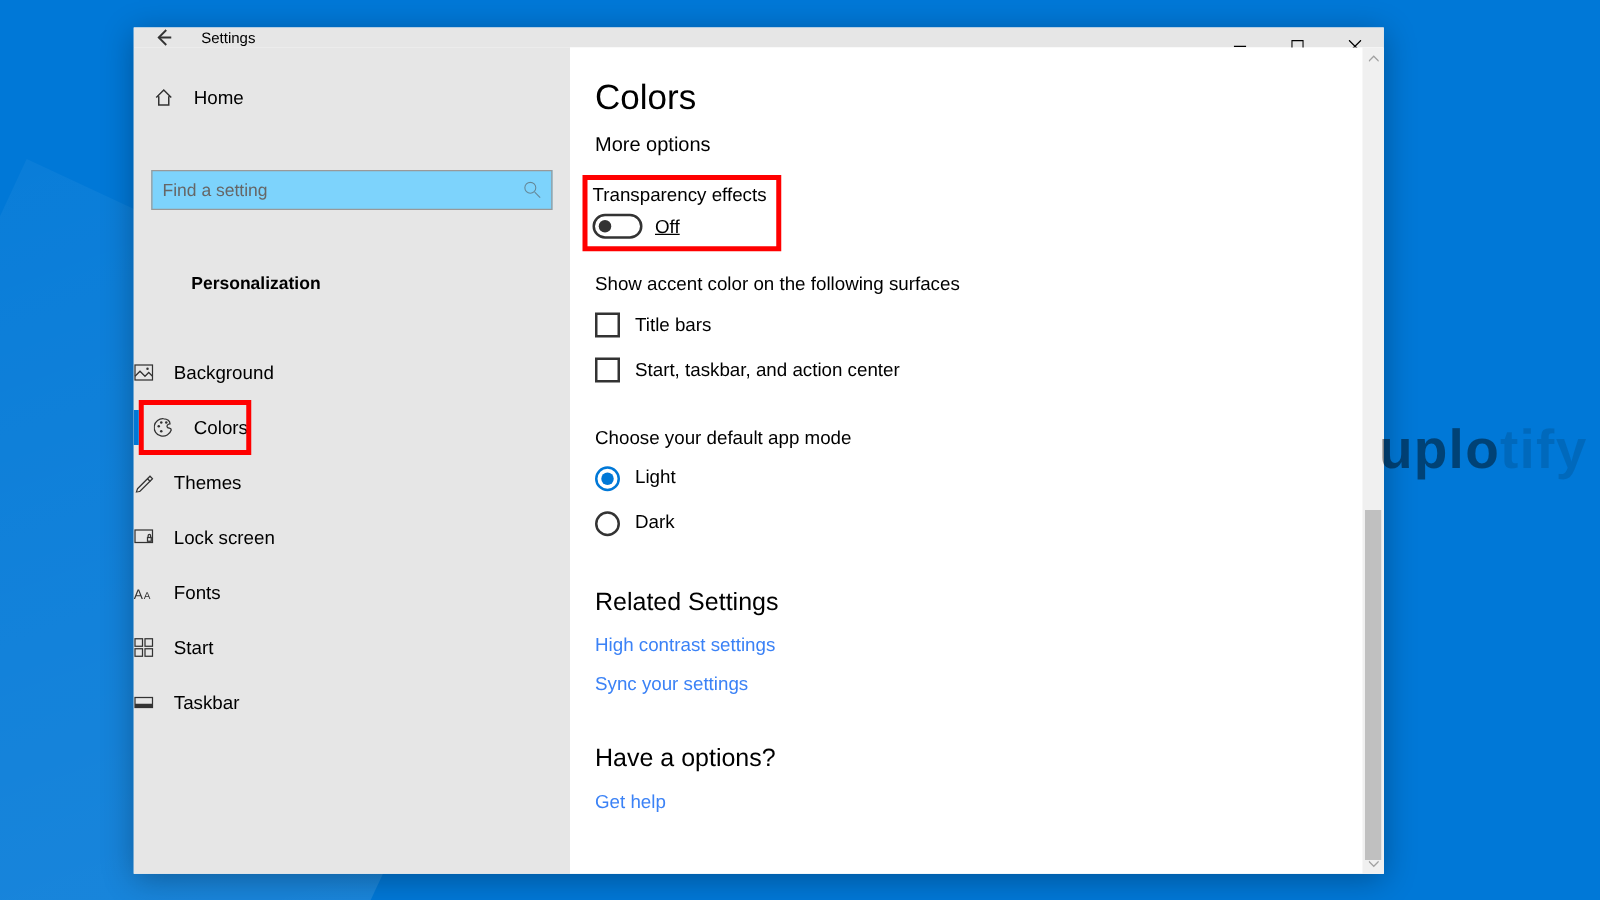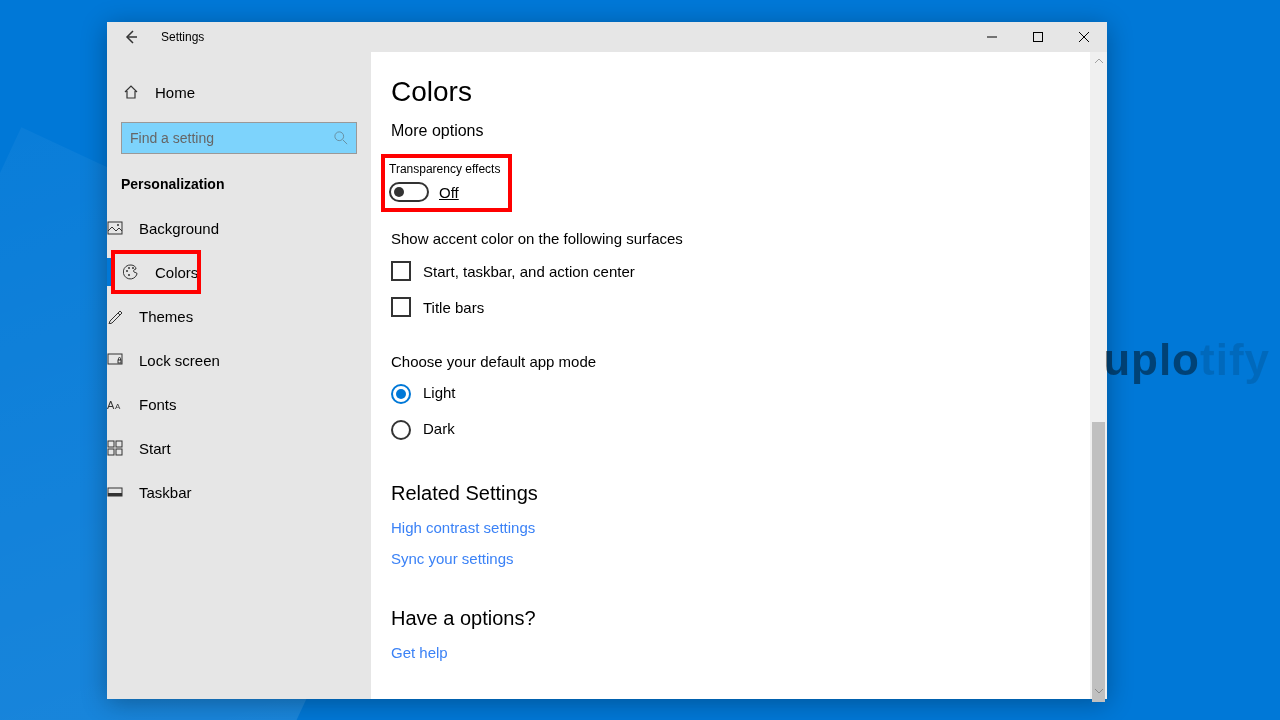--- a/index.html
+++ b/index.html
@@ -24,21 +24,21 @@
       left: 107px;
       top: 22px;
       width: 1000px;
       height: 677px;
       background: #fff;
       box-shadow: 0 4px 24px rgba(0,0,0,0.3);
       display: flex;
       flex-direction: column;
     }
     .titlebar {
-      height: 30px;
+      height: 16px;
       display: flex;
       align-items: center;
       background: #e6e6e6;
       position: relative;
     }
     .back-btn {
       width: 48px;
       height: 30px;
       display: flex;
       align-items: center;
@@ -61,25 +61,26 @@
       justify-content: center;
       cursor: pointer;
     }
     .win-btn svg { width: 10px; height: 10px; }
     .body-area {
       flex: 1;
       display: flex;
       min-height: 0;
     }
     .sidebar {
-      width: 264px;
+      width: 349px;
       background: #e6e6e6;
       padding-top: 18px;
       display: flex;
       flex-direction: column;
+      gap: 28px;
     }
     .home-row {
       display: flex;
       align-items: center;
       height: 44px;
       padding-left: 16px;
       gap: 16px;
       cursor: pointer;
     }
     .home-row .icon { width: 16px; height: 16px; }
@@ -101,20 +102,21 @@
       font-size: 14px;
       width: 90%;
       color: #555;
     }
     .search-box input::placeholder { color: #666; }
     .search-box .sicon { width: 14px; height: 14px; opacity: .6; }
     .category-header {
       font-weight: 600;
       font-size: 14px;
       padding: 6px 14px 14px 14px;
+      margin-left: 32px;
     }
     .nav-list { display: flex; flex-direction: column; }
     .nav-item {
       display: flex;
       align-items: center;
       height: 44px;
       gap: 16px;
       cursor: pointer;
       position: relative;
     }
@@ -160,21 +162,21 @@
       margin-top: 6px;
     }
     .section-heading.sm { font-size: 20px; }
     .transparency-box {
       display: inline-block;
       border: 4px solid #ff0000;
       padding: 4px 8px 6px 4px;
       margin-left: -10px;
       margin-bottom: 18px;
     }
-    .setting-label { font-size: 12px; margin-bottom: 6px; }
+    .setting-label { font-size: 15px; margin-bottom: 6px; }
     .toggle-row { display: flex; align-items: center; gap: 10px; text-decoration: underline; }
     .toggle {
       width: 40px;
       height: 20px;
       border: 2px solid #333;
       border-radius: 10px;
       position: relative;
       background: #fff;
       cursor: pointer;
     }
@@ -395,25 +397,25 @@
           <div class="toggle-row">
             <div class="toggle"></div>
             <span class="toggle-state">Off</span>
           </div>
         </div>
 
         <div class="subheading">Show accent color on the following surfaces</div>
 
         <div class="checkbox-row">
           <div class="checkbox"></div>
-          <span class="checkbox-label">Start, taskbar, and action center</span>
+          <span class="checkbox-label">Title bars</span>
         </div>
         <div class="checkbox-row">
           <div class="checkbox"></div>
-          <span class="checkbox-label">Title bars</span>
+          <span class="checkbox-label">Start, taskbar, and action center</span>
         </div>
 
         <div class="group-gap"></div>
         <div class="subheading">Choose your default app mode</div>
 
         <div class="radio-row">
           <div class="radio selected"></div>
           <span class="radio-label">Light</span>
         </div>
         <div class="radio-row">

